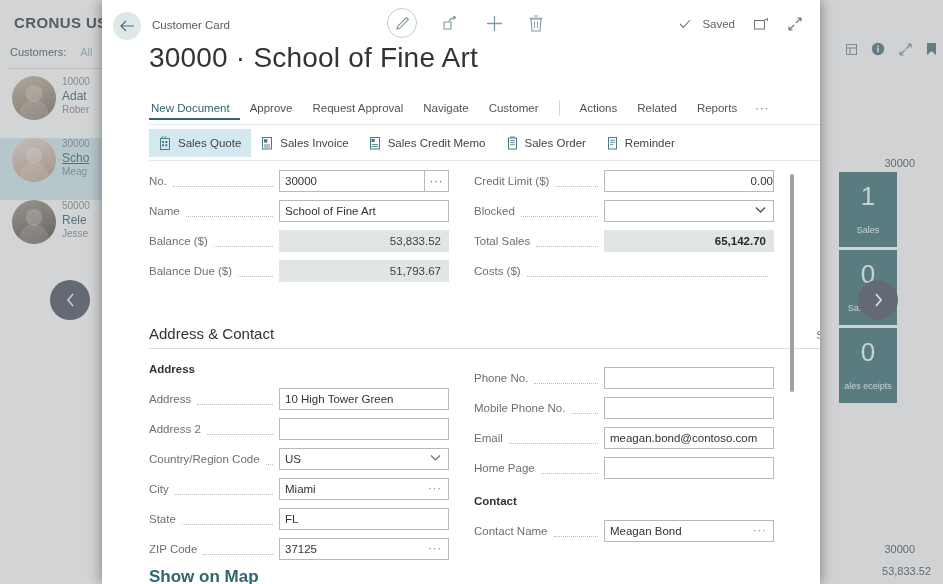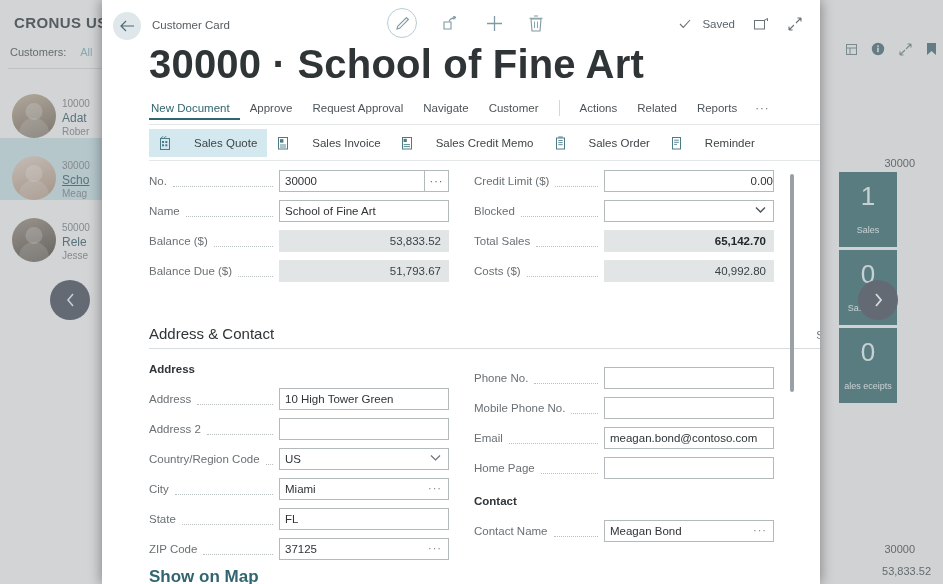--- a/index.html
+++ b/index.html
@@ -30,21 +30,21 @@
     position: absolute; left: 10px; top: 46px;
     font-size: 11px; color: #5e6468; white-space: nowrap;
   }
   .bg-filterbar .all { color: #8fb8c4; margin-left: 14px; }
   .bg-sep {
     position: absolute; left: 8px; top: 68px; width: 100px; height: 1px;
     background: #dcdcdc;
   }
   .bg-row {
     position: absolute; left: 0; width: 102px; height: 62px;
-    display: flex; align-items: flex-end;
+    display: flex; align-items: flex-start;
   }
   .bg-row.sel { background: #cfe3e8; }
   .bg-avatar {
     width: 44px; height: 44px; border-radius: 50%;
     margin-left: 12px; flex: none;
     background: linear-gradient(160deg,#b9b0a8,#8d867f);
     position: relative; overflow: hidden;
   }
   .bg-avatar.a1 { background: linear-gradient(160deg,#c9b9a6,#7e7468); }
   .bg-avatar.a2 { background: linear-gradient(160deg,#e3d6cc,#b49a86); }
@@ -131,21 +131,21 @@
   .cmd-right {
     position: absolute; right: 18px; top: 17px;
     display: flex; align-items: center; gap: 19px;
     font-size: 11.5px; color: #5c6468;
   }
   .saved { display: flex; align-items: center; gap: 11px; }
 
   
   .page-title {
     position: absolute; left: 47px; top: 42px;
-    font-size: 40px; font-weight: 700; color: #2f3437;
+    font-size: 28px; font-weight: 400; color: #2f3437;
     letter-spacing: .2px; white-space: nowrap;
   }
   .title-num { color: #2f3437; }
 
   
   .navbar {
     position: absolute; left: 47px; top: 96px; width: 640px;
     display: flex; align-items: center; gap: 0;
     font-size: 11.5px; color: #4d5458;
   }
@@ -161,21 +161,21 @@
     background: #e4e7e8;
   }
 
   
   .ribbon {
     position: absolute; left: 47px; top: 128px; width: 723px; height: 30px;
     display: flex; align-items: center;
     font-size: 11.5px; color: #3e4548;
   }
   .ribbon-item {
-    display: flex; align-items: center; gap: 22px;
+    display: flex; align-items: center; gap: 6px;
     padding: 6px 10px; height: 28px; white-space: nowrap;
   }
   .ribbon-item.active { background: #d4e8ef; }
   .ribbon-rule {
     position: absolute; left: 47px; top: 160px; width: 723px; height: 1px;
     background: #e4e7e8;
   }
 
   
   .form-area { position: absolute; left: 0; top: 166px; width: 718px; }
@@ -541,23 +541,20 @@
       <div class="frow">
         <span class="flabel">Total Sales</span>
         <span class="fdots"></span>
         <span class="fctl readonly bold">
               <span class="val">65,142.70</span>
             </span>
       </div>
       <div class="frow">
         <span class="flabel">Costs ($)</span>
         <span class="fdots"></span>
-        <span class="fctl readonly">
-              <span class="val">40,992.80</span>
-            </span>
       </div>
     </div>
   </div>
 
   <div class="sect-head" style="top:325px">
     <span class="sect-title">Address &amp; Contact</span>
     <span class="sect-showmore">Show more</span>
   </div>
   <div class="sect-rule" style="top:348px"></div>
 

